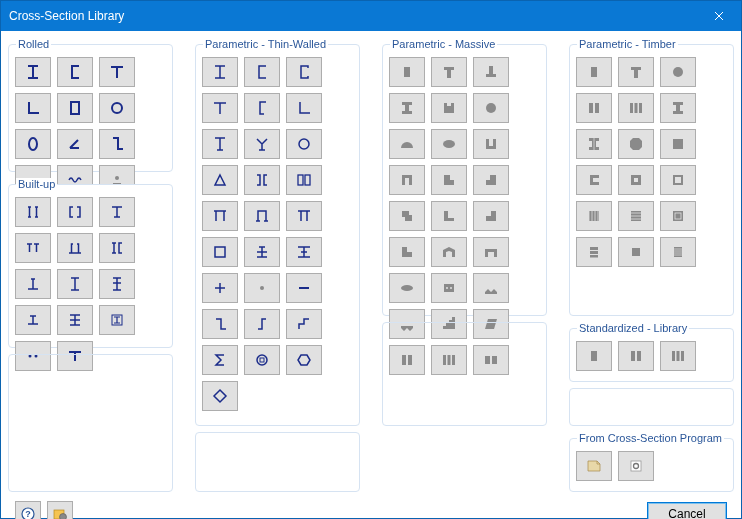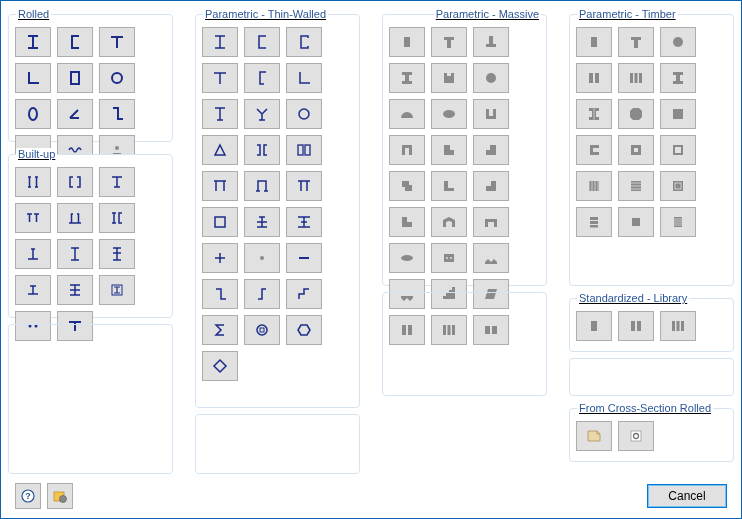--- a/index.html
+++ b/index.html
@@ -42,26 +42,25 @@
   .body {
     flex: 1;
     padding: 7px 7px 0 7px;
     display: flex;
     flex-direction: column;
   }
   .cols {
     flex: 1;
     display: flex;
     gap: 22px;
-    text-decoration: underline;
   }
   .col { display: flex; flex-direction: column; gap: 6px; }
   .col1 { width: 178px; }
   .col2 { width: 178px; }
-  .col3 { width: 178px; text-align: right; }
+  .col3 { width: 178px; }
   .col4 { width: 178px; }
   fieldset.group {
     border: 1px solid #d6e3f2;
     border-radius: 4px;
     margin: 0;
     padding: 7px 6px 6px 6px;
     background: #fff;
   }
   fieldset.group > legend {
     color: #2a5699;
@@ -112,20 +111,28 @@
     display:flex; align-items:center; justify-content:center;
     box-shadow: inset 0 0 0 1px #7cc0ec;
   }
   .blank { flex:1; border:1px solid #d6e3f2; border-radius:4px; }
   .col3 .blank, .col4 .blank { flex:initial; }
 </style>
 </head>
 <body>
 
 <div class="window">
+  <div class="titlebar">
+    <div class="title">Cross-Section Library</div>
+    <div class="close">
+      <svg width="10" height="10" viewBox="0 0 10 10">
+          <path d="M1 1 L9 9 M9 1 L1 9" stroke="white" stroke-width="1"></path>
+        </svg>
+    </div>
+  </div>
 
   <div class="body">
     <div class="cols">
 
       <div class="col col1">
         <fieldset class="group g-rolled" style="height:134px">
           <legend>Rolled</legend>
           <div class="grid">
             <div class="btn">
                 <svg width="18" height="16">
@@ -705,21 +712,21 @@
                   <rect x="7.5" y="3" width="3" height="10" fill="currentColor"></rect>
                   <rect x="12" y="3" width="3" height="10" fill="currentColor"></rect>
                 </svg>
               </div>
           </div>
         </fieldset>
 
         <div class="blank" style="height:38px"></div>
 
         <fieldset class="group g-program" style="height:60px">
-          <legend>From Cross-Section Rolled</legend>
+          <legend>From Cross-Section Program</legend>
           <div class="grid">
             <div class="btn">
                 <svg width="18" height="16">
                   <path d="M3 3h9l3 3v7H3z" fill="#e8d8a8" stroke="#a68b4a" stroke-width="0.7"></path>
                   <path d="M12 3v3h3" fill="none" stroke="#a68b4a" stroke-width="0.7"></path>
                 </svg>
               </div>
             <div class="btn">
                 <svg width="18" height="16">
                   <rect x="4" y="3" width="10" height="10" fill="#fff" stroke="#999" stroke-width="0.8"></rect>

